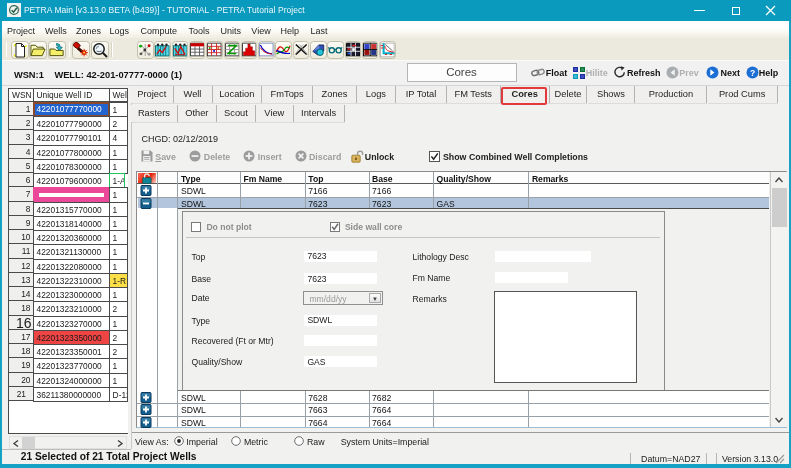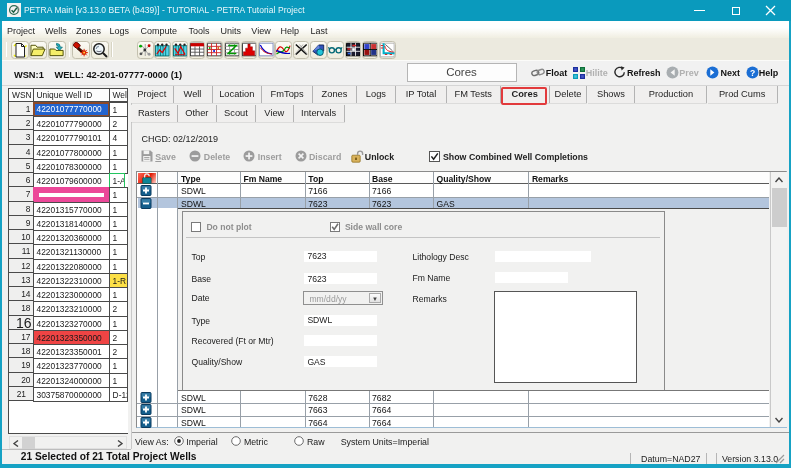--- a/index.html
+++ b/index.html
@@ -328,21 +328,21 @@
 <div style="position:absolute;left:8px;top:358.32px;width:25.5px;height:15.24px;overflow:hidden;white-space:nowrap;background:#efefee;border:1px solid #4a4a4a;font-size:8.4px;text-align:right;padding-right:3px;line-height:13px;margin-top:-1px;"></div>
 <div style="position:absolute;left:8px;top:358.32px;width:25.5px;height:15.24px;overflow:hidden;white-space:nowrap;font-size:8.4px;text-align:right;padding-right:3px;line-height:14.24px;">19</div>
 <div style="position:absolute;left:32.5px;top:358.32px;width:77.1px;height:15.24px;overflow:hidden;white-space:nowrap;background:#fff;border:1px solid #4a4a4a;font-size:8.4px;padding-left:3px;line-height:14.24px;">42201323770000</div>
 <div style="position:absolute;left:108.6px;top:358.32px;width:19.400000000000006px;height:15.24px;overflow:hidden;white-space:nowrap;background:#fff;border:1px solid #4a4a4a;font-size:8.4px;padding-left:3px;line-height:14.24px;">1</div>
 <div style="position:absolute;left:8px;top:372.56px;width:25.5px;height:15.24px;overflow:hidden;white-space:nowrap;background:#efefee;border:1px solid #4a4a4a;font-size:8.4px;text-align:right;padding-right:3px;line-height:13px;margin-top:-1px;"></div>
 <div style="position:absolute;left:8px;top:372.56px;width:25.5px;height:15.24px;overflow:hidden;white-space:nowrap;font-size:8.4px;text-align:right;padding-right:3px;line-height:14.24px;">20</div>
 <div style="position:absolute;left:32.5px;top:372.56px;width:77.1px;height:15.24px;overflow:hidden;white-space:nowrap;background:#fff;border:1px solid #4a4a4a;font-size:8.4px;padding-left:3px;line-height:14.24px;">42201324000000</div>
 <div style="position:absolute;left:108.6px;top:372.56px;width:19.400000000000006px;height:15.24px;overflow:hidden;white-space:nowrap;background:#fff;border:1px solid #4a4a4a;font-size:8.4px;padding-left:3px;line-height:14.24px;">1</div>
 <div style="position:absolute;left:8px;top:386.8px;width:25.5px;height:15.24px;overflow:hidden;white-space:nowrap;background:#efefee;border:1px solid #4a4a4a;font-size:8.4px;text-align:right;padding-right:3px;line-height:13px;margin-top:-1px;"></div>
 <div style="position:absolute;left:8px;top:386.8px;width:21px;height:15.24px;overflow:hidden;white-space:nowrap;font-size:8.4px;text-align:right;padding-right:3px;line-height:14.24px;">21</div>
-<div style="position:absolute;left:32.5px;top:386.8px;width:77.1px;height:15.24px;overflow:hidden;white-space:nowrap;background:#fff;border:1px solid #4a4a4a;font-size:8.4px;padding-left:3px;line-height:14.24px;">30375870000000</div>
+<div style="position:absolute;left:32.5px;top:386.8px;width:77.1px;height:15.24px;overflow:hidden;white-space:nowrap;background:#fff;border:1px solid #4a4a4a;font-size:8.4px;padding-left:3px;line-height:14.24px;">36211380000000</div>
 <div style="position:absolute;left:108.6px;top:386.8px;width:19.400000000000006px;height:15.24px;overflow:hidden;white-space:nowrap;background:#fff;border:1px solid #4a4a4a;font-size:8.4px;padding-left:3px;line-height:14.24px;">D-12</div>
 
 <div class="abs" style="left:8.5px;top:435.7px;width:118px;height:13.3px;background:#f1f1f0;border:1px solid #e0e0e0">
   <svg style="position:absolute;left:3px;top:3.2px" width="6" height="7" viewBox="0 0 6 7">
       <path d="M5 0.5 L1 3.5 L5 6.5" fill="none" stroke="#444" stroke-width="1.4"></path>
     </svg>
   <svg style="position:absolute;right:3px;top:3.2px" width="6" height="7" viewBox="0 0 6 7">
       <path d="M1 0.5 L5 3.5 L1 6.5" fill="none" stroke="#444" stroke-width="1.4"></path>
     </svg>
   <div style="position:absolute;left:12.5px;top:0.5px;width:13px;height:11.5px;background:#d2d2d2"></div>

